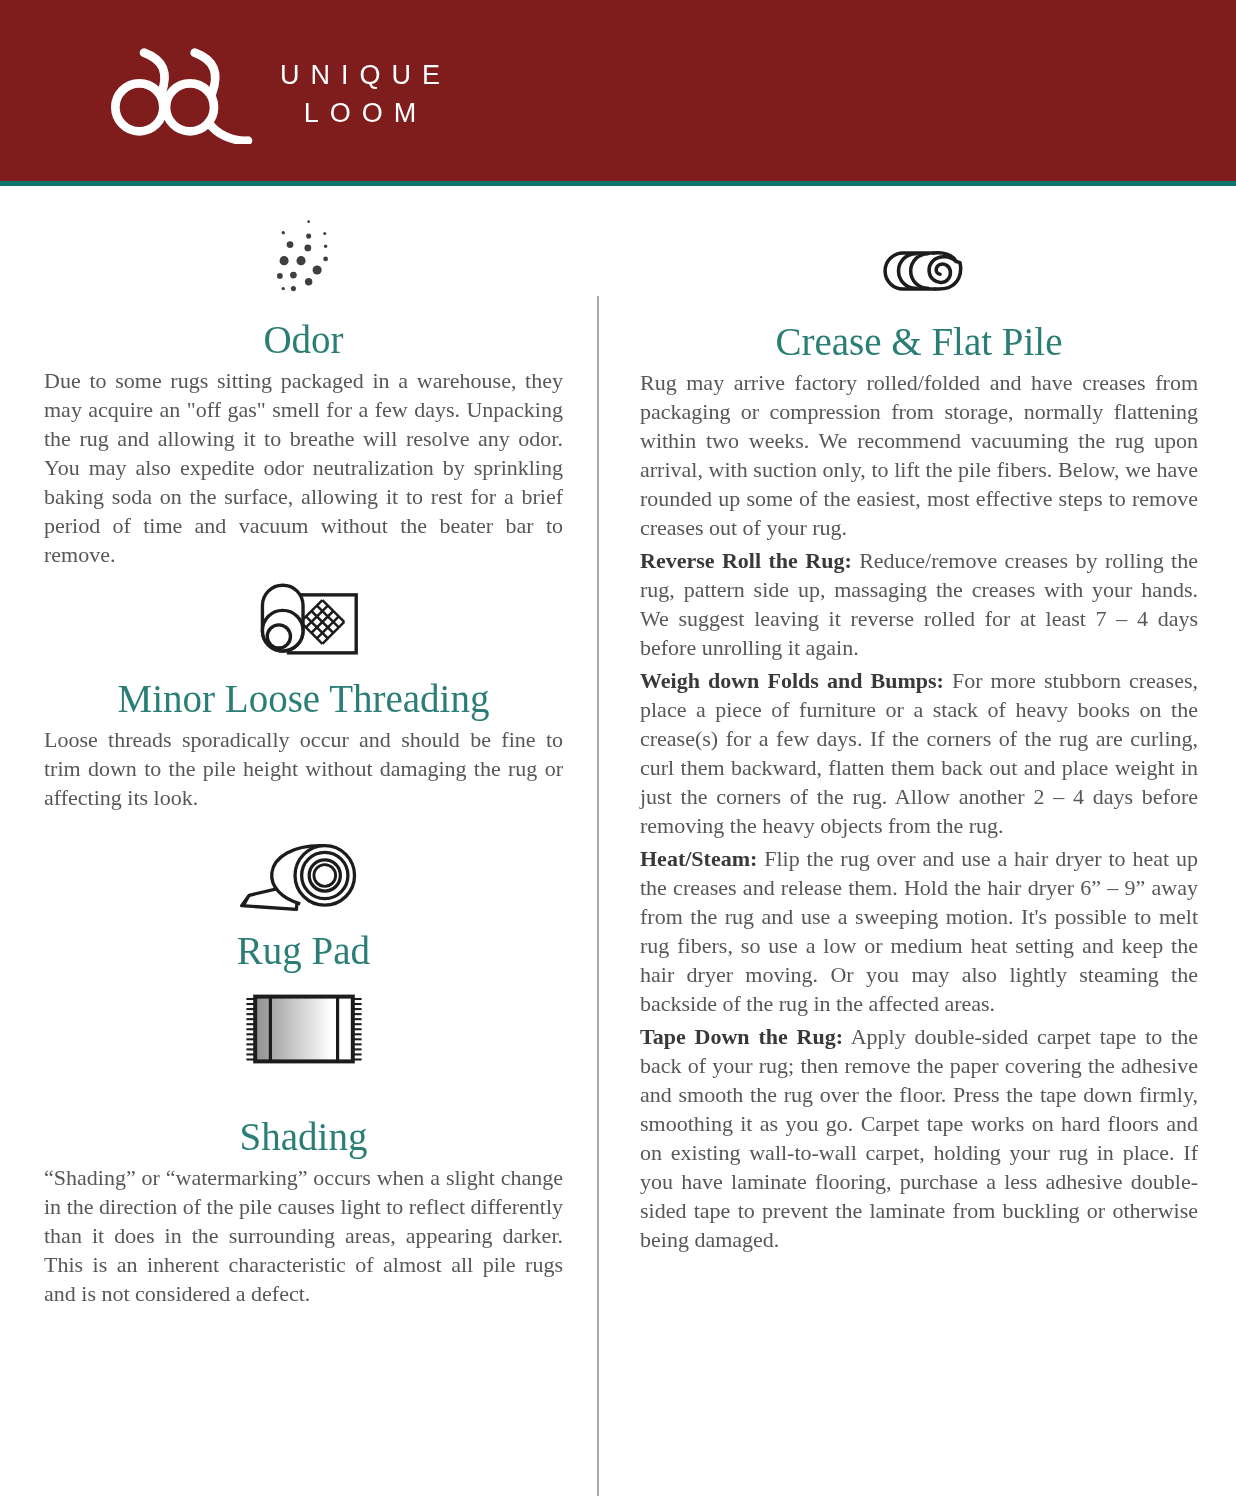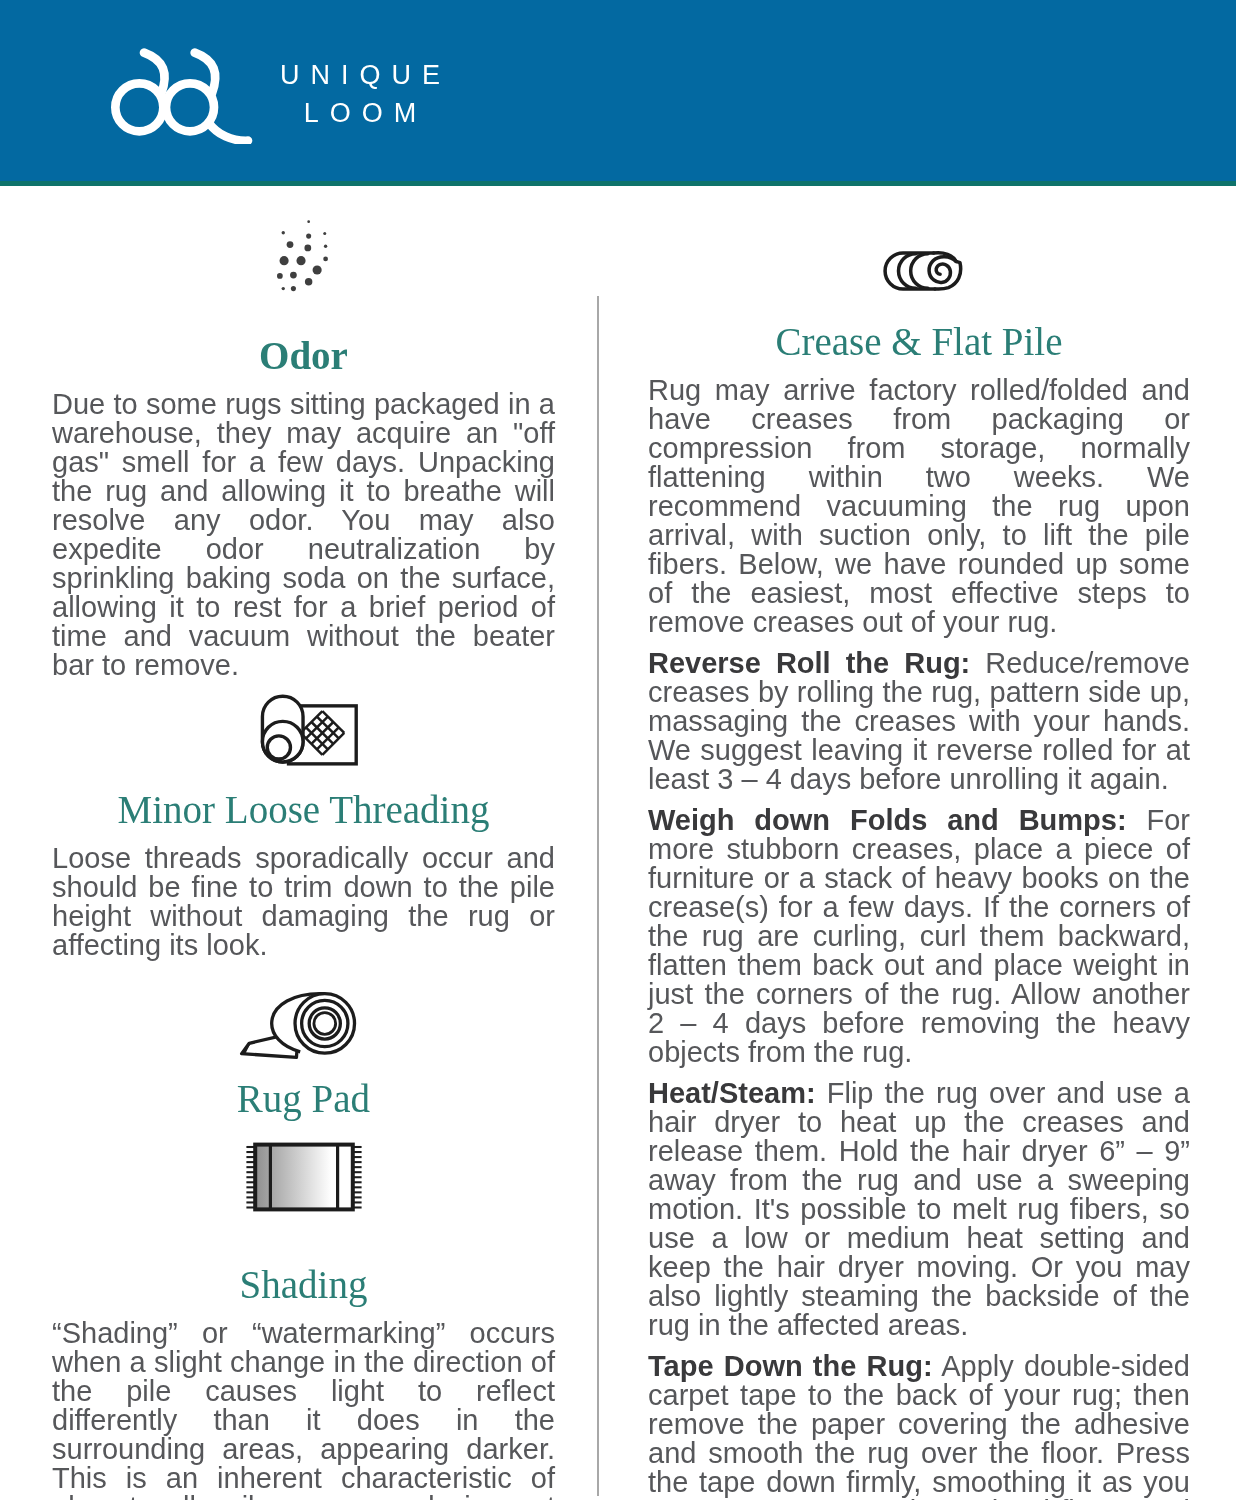--- a/index.html
+++ b/index.html
@@ -3,21 +3,21 @@
 <meta charset="utf-8">
 <style>
   html,body{margin:0;padding:0;background:#ffffff;}
   .page{
     position:relative;width:1236px;height:1500px;background:#ffffff;
     font-family:"Liberation Sans","DejaVu Sans",sans-serif;overflow:hidden;
   }
   
   .banner{
     position:absolute;left:0;top:0;width:1236px;height:186px;
-    background:#0369a1;border-bottom:5px solid #0e736b;box-sizing:border-box;
+    background:#7f1d1d;border-bottom:5px solid #0e736b;box-sizing:border-box;
   }
   .logo-group{position:absolute;left:104px;top:44px;display:flex;align-items:center;}
   .logo-mark{display:block;}
   .brand-text{
     margin-left:26px;color:#ffffff;font-size:27px;line-height:38px;
     letter-spacing:11px;text-align:center;font-weight:400;
   }
   .page-title{
     position:absolute;left:468px;top:28px;width:710px;height:130px;
     color:#ffffff;font-family:"Liberation Serif","DejaVu Serif",serif;
@@ -27,26 +27,26 @@
   
   .col-left{position:absolute;left:40px;top:190px;width:527px;}
   .col-right{position:absolute;left:636px;top:190px;width:566px;}
   .vdivider{position:absolute;left:597px;top:296px;width:2px;height:1200px;background:#a8a8a8;}
   .icon{display:block;margin:0 auto;}
   h2{
     font-family:"Liberation Serif","DejaVu Serif",serif;font-weight:500;
     font-size:39px;line-height:44px;color:#2b7e76;text-align:center;margin:0;
   }
   p.bodytext{
-    font-size:29px;line-height:29px;color:#56575a;text-align:justify;margin:12px;
+    font-size:22px;line-height:29px;color:#56575a;text-align:justify;margin:4px;font-family:Liberation Serif, serif;
   }
   p.tip strong{color:#39393b;font-weight:700;}
   
   .i-odor{margin-top:20px;}
-  .h-odor{margin-top:32px;font-weight:bold;}
+  .h-odor{margin-top:16px;}
   .p-odor{margin-top:4px;}
   .i-thread{margin-top:12px;}
   .h-thread{margin-top:18px;}
   .p-thread{margin-top:4px;}
   .i-pad{margin-top:20px;}
   .h-pad{margin-top:12px;}
   .p-pad{margin-top:2px;}
   .i-shade{margin-top:18px;}
   .h-shade{margin-top:44px;}
   .p-shade{margin-top:4px;}
@@ -189,21 +189,21 @@
     <svg class="icon i-crease" width="96" height="62" viewBox="0 0 150 80" fill="none" stroke="#1c1c1c" stroke-width="5.5" stroke-linecap="round" stroke-linejoin="round">
       <path d="M 98,12 L 50,12 A 28,28 0 0 0 50,68 L 100,68"></path>
       <path d="M 70,13 A 27,27 0 0 0 70,67"></path>
       <path d="M 89,13 A 27,27 0 0 0 89,67"></path>
       <path d="M 98,12 C 114,10 128,15 133,25 L 139,27 C 143,45 136,60 121,66 C 112,69 104,68 100,68"></path>
       <path d="M 133,25 C 124,16 106,15 97,24 C 88,33 89,47 98,54 C 105,60 116,59 121,52 C 126,45 125,35 118,31 C 112,27 104,30 102,36 C 101,41 104,45 108,45"></path>
     </svg>
     <h2 class="h-crease">Crease &amp; Flat Pile</h2>
     <p class="bodytext p-crease">Rug may arrive factory rolled/folded and have creases from packaging or compression from storage, normally flattening within two weeks. We recommend vacuuming the rug upon arrival, with suction only, to lift the pile fibers. Below, we have rounded up some of the easiest, most effective steps to remove creases out of your rug.</p>
 
-    <p class="bodytext tip tip1"><strong>Reverse Roll the Rug:</strong> <span>Reduce/remove creases by rolling the rug, pattern side up, massaging the creases with your hands. We suggest leaving it reverse rolled for at least 3 – 4 days before unrolling it again.</span></p>
+    <p class="bodytext tip tip1"><strong>Reverse Roll the Rug:</strong> <span>Reduce/remove creases by rolling the rug, pattern side up, massaging the creases with your hands. We suggest leaving it reverse rolled for at least 7 – 4 days before unrolling it again.</span></p>
 
     <p class="bodytext tip tip2"><strong>Weigh down Folds and Bumps:</strong> <span>For more stubborn creases, place a piece of furniture or a stack of heavy books on the crease(s) for a few days. If the corners of the rug are curling, curl them backward, flatten them back out and place weight in just the corners of the rug. Allow another 2 – 4 days before removing the heavy objects from the rug.</span></p>
 
     <p class="bodytext tip tip3"><strong>Heat/Steam:</strong> <span>Flip the rug over and use a hair dryer to heat up the creases and release them. Hold the hair dryer 6” – 9” away from the rug and use a sweeping motion. It's possible to melt rug fibers, so use a low or medium heat setting and keep the hair dryer moving. Or you may also lightly steaming the backside of the rug in the affected areas.</span></p>
 
     <p class="bodytext tip tip4"><strong>Tape Down the Rug:</strong> <span>Apply double-sided carpet tape to the back of your rug; then remove the paper covering the adhesive and smooth the rug over the floor. Press the tape down firmly, smoothing it as you go. Carpet tape works on hard floors and on existing wall-to-wall carpet, holding your rug in place. If you have laminate flooring, purchase a less adhesive double-sided tape to prevent the laminate from buckling or otherwise being damaged.</span></p>
 
   </div>
 
 </div>

